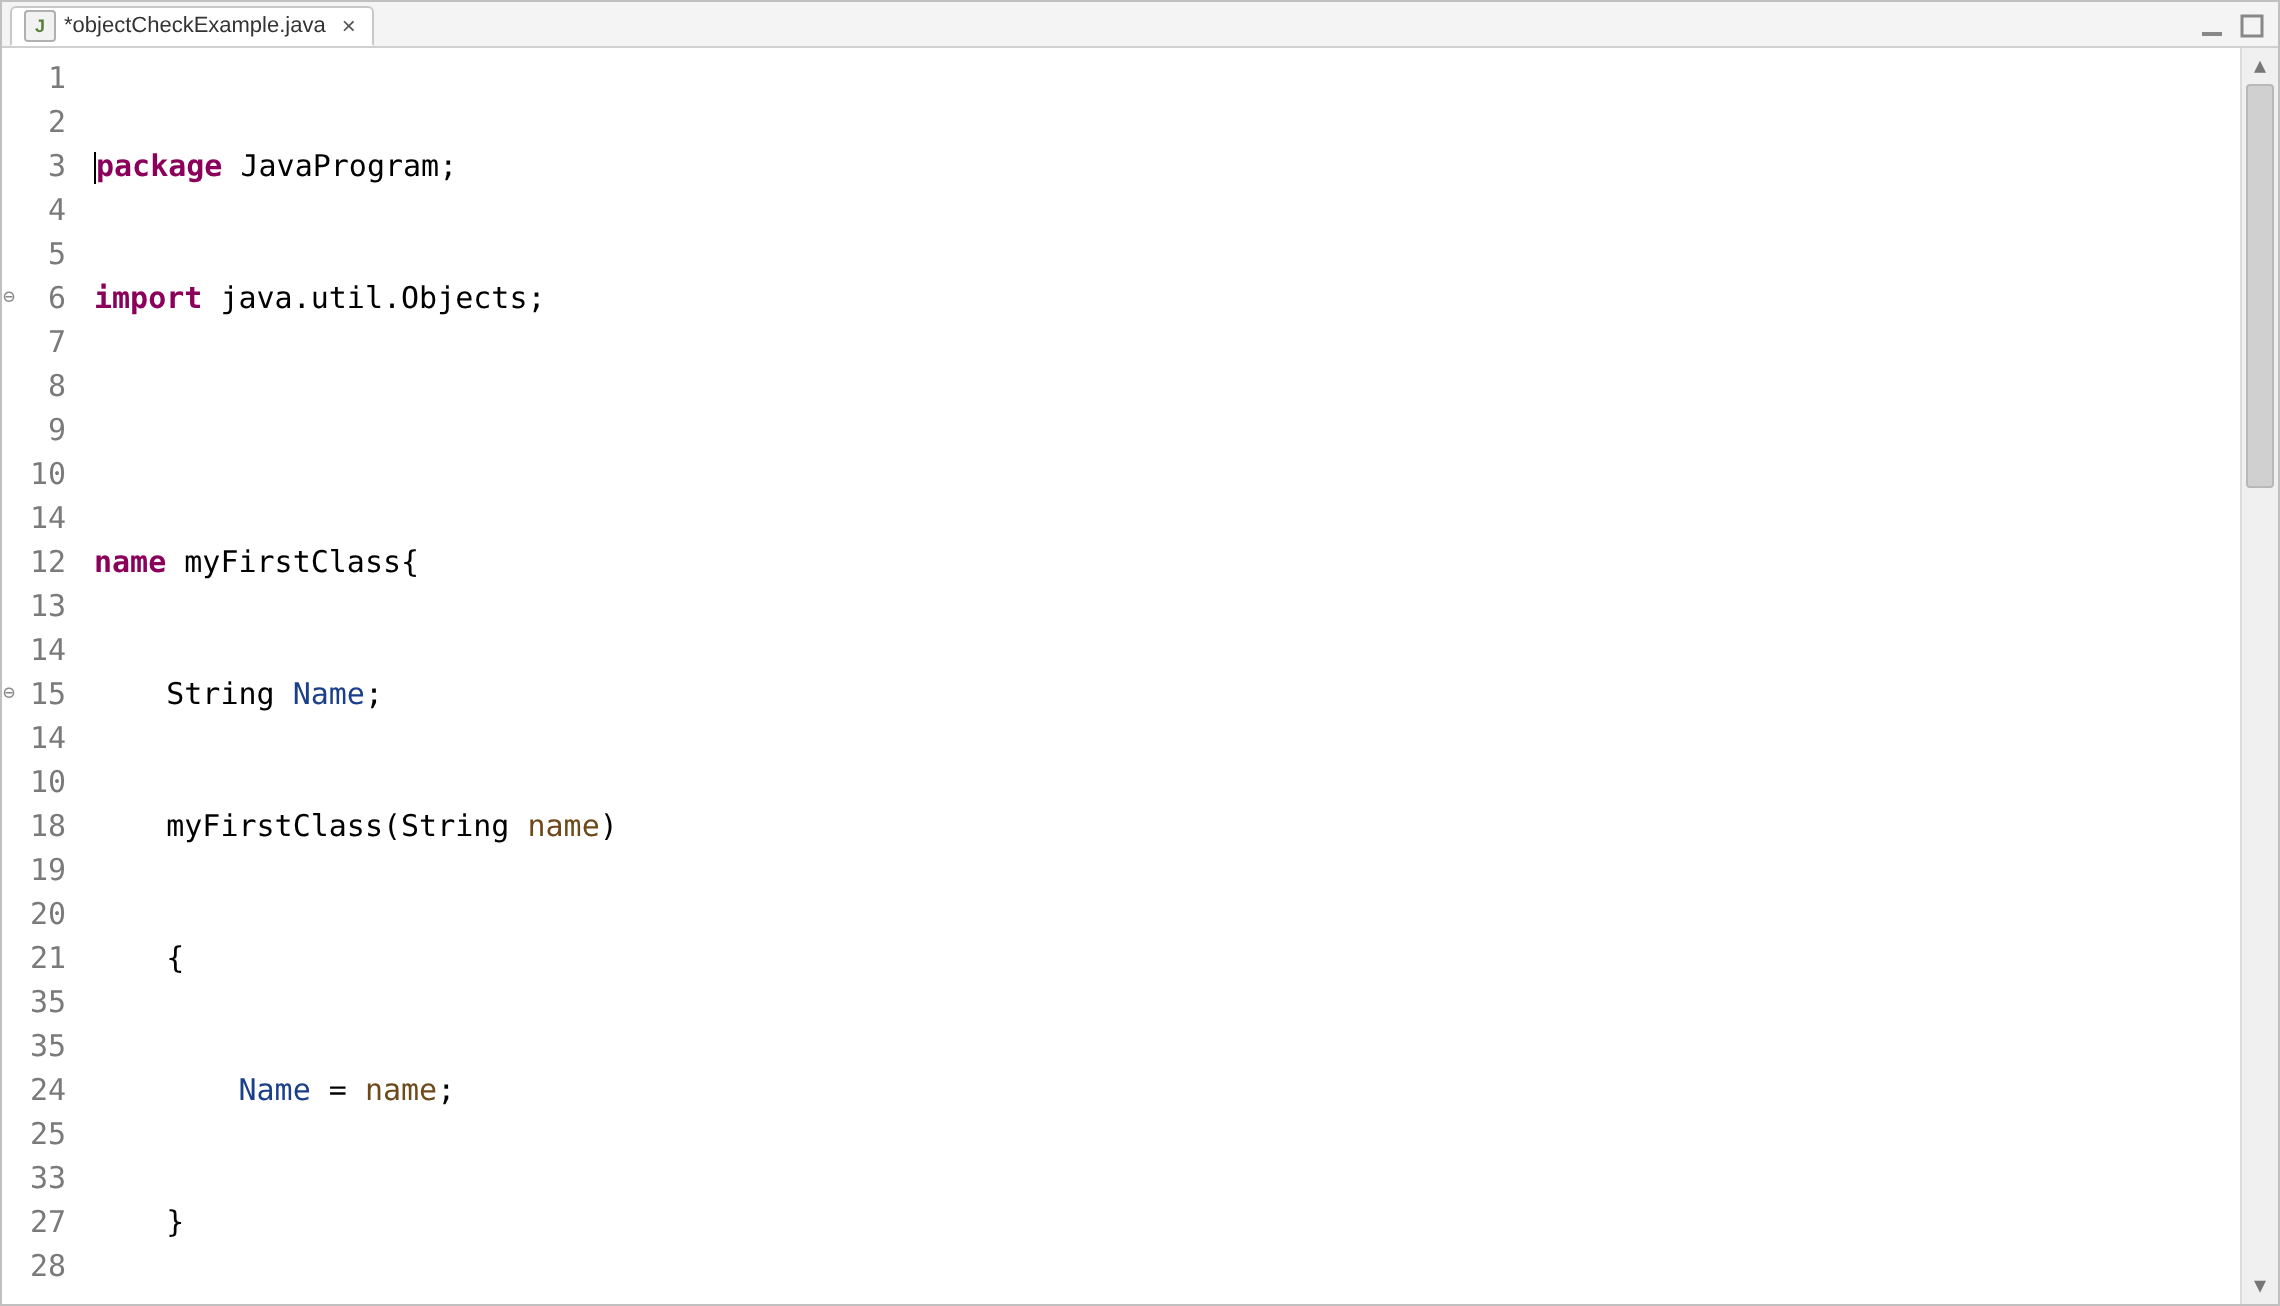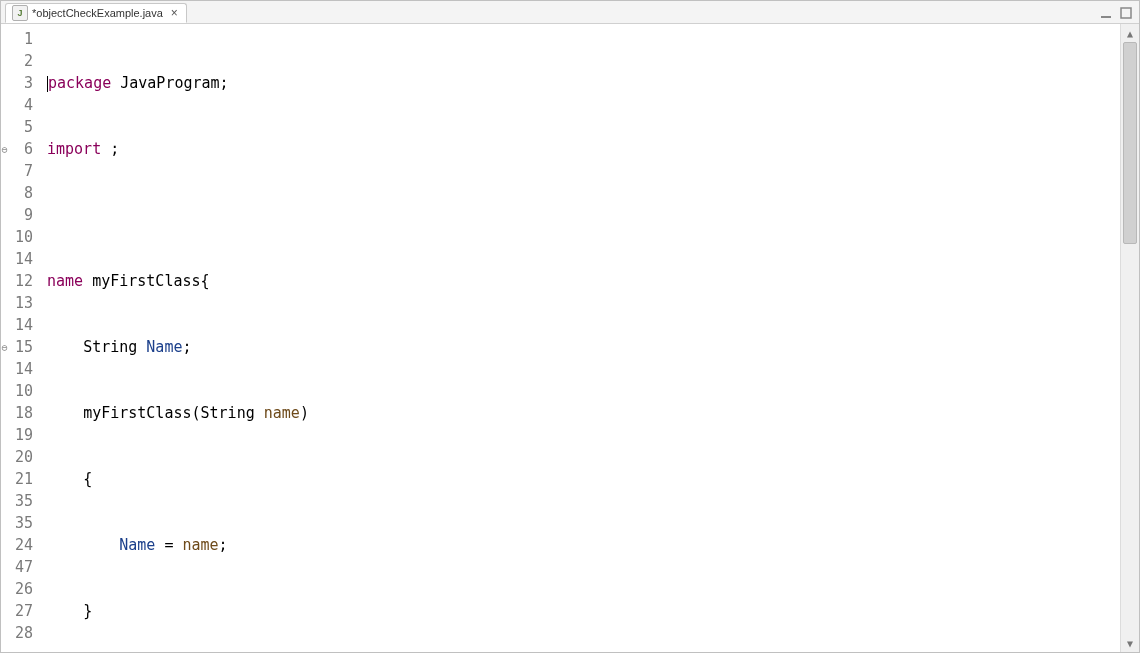--- a/index.html
+++ b/index.html
@@ -111,21 +111,21 @@
     line-height: 22px;
     padding: 4px 0 4px 6px;
     white-space: pre;
   }
   .line {
     height: 22px;
     position: relative;
     display: flex;
     align-items: center;
   }
-  .kw-purple { color:#8a005a; font-weight: normal; } 
+  .kw-purple { color:#8a005a; font-weight: bold; } 
   .field { color:#1b3f8b; }
   .type-name { color:#000000; }
   .paramname { color:#6e4a1a; } 
   .line6-caret, .line15-caret {
     position: absolute;
     left: -4px;
     top: 50%;
     width: 7px;
     height: 7px;
     transform: translateY(-50%);
@@ -221,29 +221,29 @@
         <span class="line-num"><span class="line15-caret">⊖</span><span>15</span></span>
         <span class="line-num">14</span>
         <span class="line-num">10</span>
         <span class="line-num">18</span>
         <span class="line-num">19</span>
         <span class="line-num">20</span>
         <span class="line-num">21</span>
         <span class="line-num">35</span>
         <span class="line-num">35</span>
         <span class="line-num">24</span>
-        <span class="line-num">47</span>
-        <span class="line-num">26</span>
+        <span class="line-num">25</span>
+        <span class="line-num">33</span>
         <span class="line-num">27</span>
         <span class="line-num">28</span>
       </div>
 
       <div class="code">
         <div class="line"><span class="cursor-mark"></span><span class="kw-purple">package</span><span> </span><span>JavaProgram</span><span>;</span></div>
-        <div class="line"><span class="kw-purple">import</span><span> </span><span>;</span></div>
+        <div class="line"><span class="kw-purple">import</span><span> </span><span>java.util.Objects</span><span>;</span></div>
         <div class="line"></div>
         <div class="line"><span class="kw-purple">name</span><span> </span><span class="type-name">myFirstClass</span><span>{</span></div>
         <div class="line"><span>    </span><span>String </span><span class="field">Name</span><span>;</span></div>
         <div class="line"><span>    </span><span>myFirstClass</span><span>(</span><span>String </span><span class="paramname">name</span><span>)</span></div>
         <div class="line"><span>    </span><span>{</span></div>
         <div class="line"><span>        </span><span class="field">Name</span><span> = </span><span class="paramname">name</span><span>;</span></div>
         <div class="line"><span>    </span><span>}</span></div>
         
         
         

